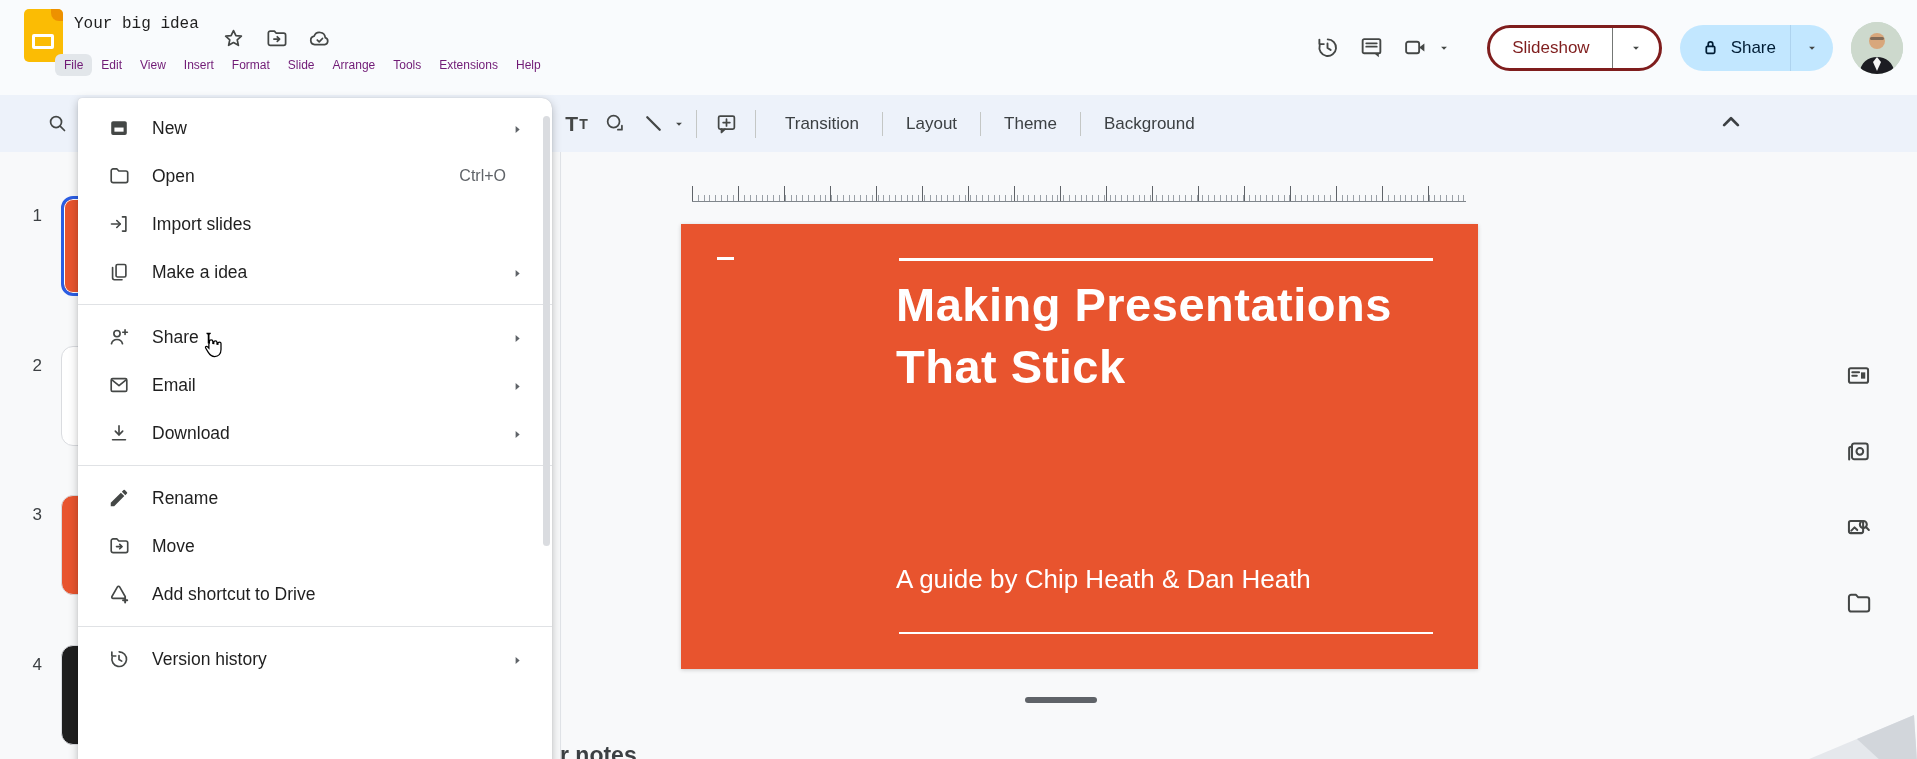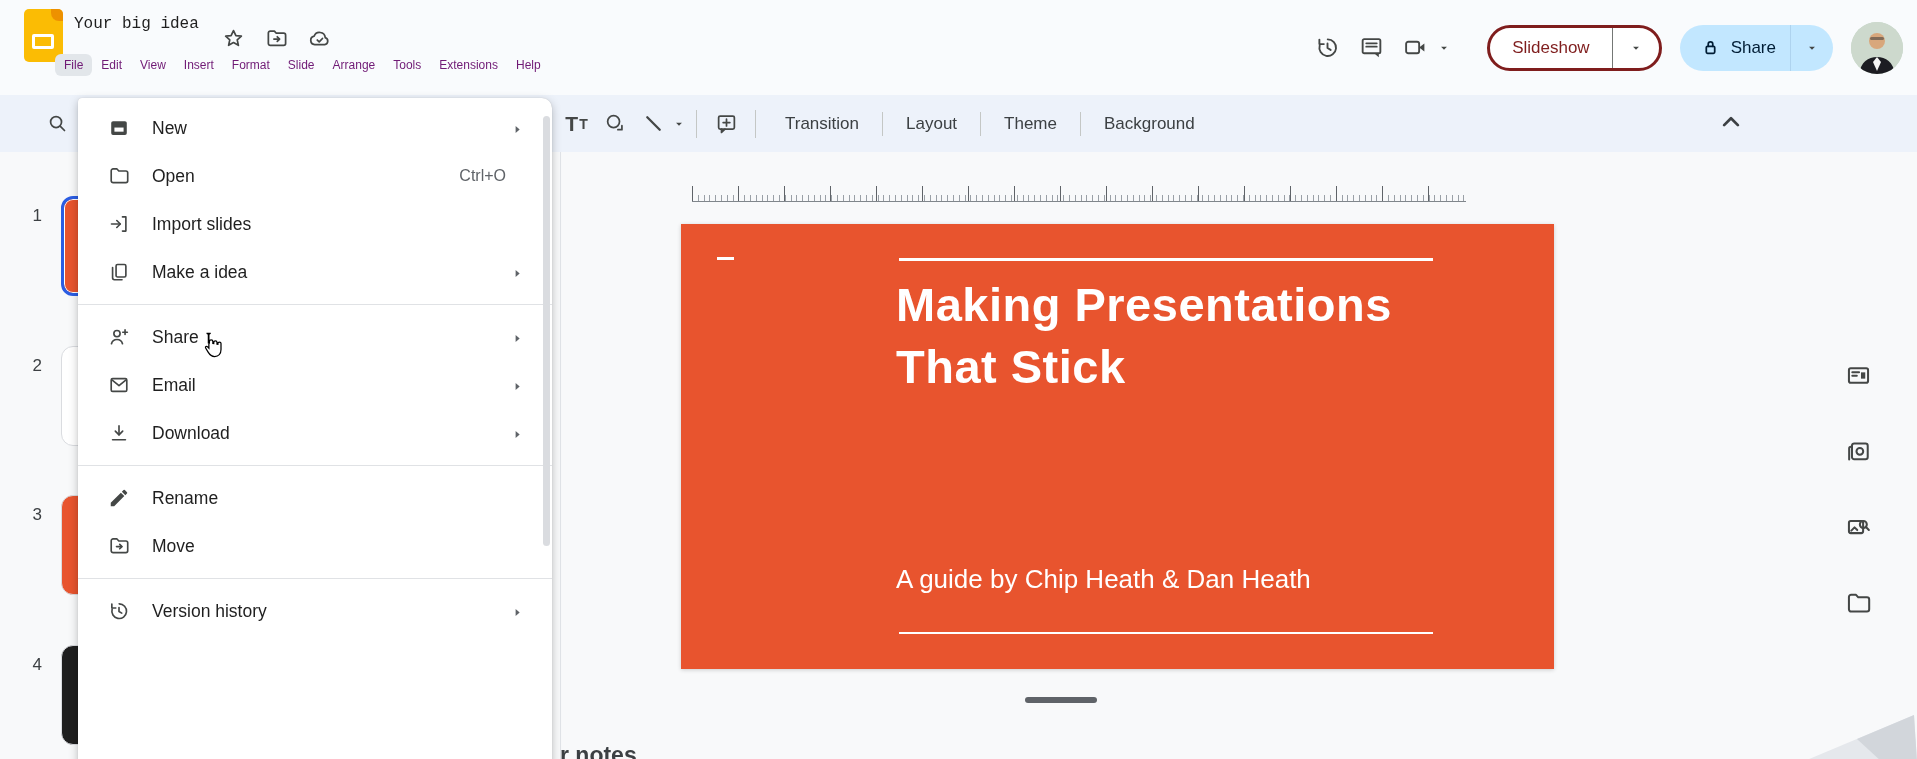--- a/index.html
+++ b/index.html
@@ -51,21 +51,21 @@
     border-bottom:1px solid #80868b;
     background-image:
       repeating-linear-gradient(to right,#5f6368 0 1px,transparent 1px 46px),
       repeating-linear-gradient(to right,#9aa0a6 0 1px,transparent 1px 5.8px);
     background-size:100% 15px,100% 6px; background-position:left bottom,left bottom; background-repeat:repeat-x; }
 
   .filmstrip-num { position:absolute; width:22px; text-align:right; font-size:17px; color:#3c4043; }
   .thumb { position:absolute; left:61px; width:220px; height:100px; border-radius:12px; border:1.5px solid #dadce0; background:#fff; }
   .thumb.selected { border:3px solid #2b5de3; box-shadow:0 0 0 1px #fff inset; }
 
-  .slide { position:absolute; left:681px; top:72px; width:873px; height:445px; box-shadow:0 1px 4px rgba(0,0,0,.18); }
+  .slide { position:absolute; left:681px; top:72px; width:797px; height:445px; box-shadow:0 1px 4px rgba(0,0,0,.18); }
   .slide .dash { position:absolute; left:36px; top:33px; width:17px; height:3px; background:#fff; }
   .slide .rule-top { position:absolute; left:218px; top:34px; width:534px; height:3px; background:#fff; }
   .slide .rule-bottom { position:absolute; left:218px; top:408px; width:534px; height:2px; background:#fff; }
   .slide-title { position:absolute; left:215px; top:50px; width:560px; font-size:47px; font-weight:bold; color:#fff; line-height:62px; letter-spacing:.5px; }
   .slide-subtitle { position:absolute; left:215px; top:340px; width:560px; font-size:26px; color:#fff; }
 
   .hscroll { position:absolute; left:1025px; top:545px; width:72px; height:6px; border-radius:3px; background:#5f6368; }
   .side-icons { position:absolute; left:1840px; top:205px; display:flex; flex-direction:column; gap:40px; color:#444746; }
   .side-icons .sic { width:36px; height:36px; display:flex; align-items:center; justify-content:center; }
   .side-icons svg { width:27px; height:27px; }
@@ -376,20 +376,27 @@
       <span class="fm-label">Rename</span>
     </div>
     <div class="fm-row">
       <span class="fm-icon"><svg class="stk" viewBox="0 0 24 24">
           <path d="M3.5 6.3c0-1.1.9-2 2-2h4.3l2 2.2h7.7c1.1 0 2 .9 2 2v8.7c0 1.1-.9 2-2 2h-14c-1.1 0-2-.9-2-2z"></path>
           <path d="M9.3 12.6h5.6"></path>
           <path d="M12.8 10.2l2.4 2.4-2.4 2.4"></path>
         </svg></span>
       <span class="fm-label">Move</span>
     </div>
+    <div class="fm-row">
+      <span class="fm-icon"><svg class="stk" viewBox="0 0 24 24">
+          <path d="M12.7 4.3l6 10.4a1.4 1.4 0 0 1-1.2 2.1H5.5a1.4 1.4 0 0 1-1.2-2.1l6-10.4a1.4 1.4 0 0 1 2.4 0z"></path>
+          <path d="M18.7 16.6v4.6M16.4 18.9h4.6" style="stroke-width:2.1"></path>
+        </svg></span>
+      <span class="fm-label">Add shortcut to Drive</span>
+    </div>
     <div class="fm-sep"></div>
     <div class="fm-row">
       <span class="fm-icon"><svg class="stk" viewBox="0 0 24 24">
           <path d="M12.2 4.2a8 8 0 1 1-7.7 5.8"></path>
           <path d="M4.2 4.4v4.3h4.3"></path>
           <path d="M12 8.2v4.3l3 1.8"></path>
         </svg></span>
       <span class="fm-label">Version history</span>
       <span class="fm-arrow"><svg viewBox="0 0 24 24" width="13" height="13">
           <path d="M8.5 5.5L16 12l-7.5 6.5z" fill="#5f6368"></path>

